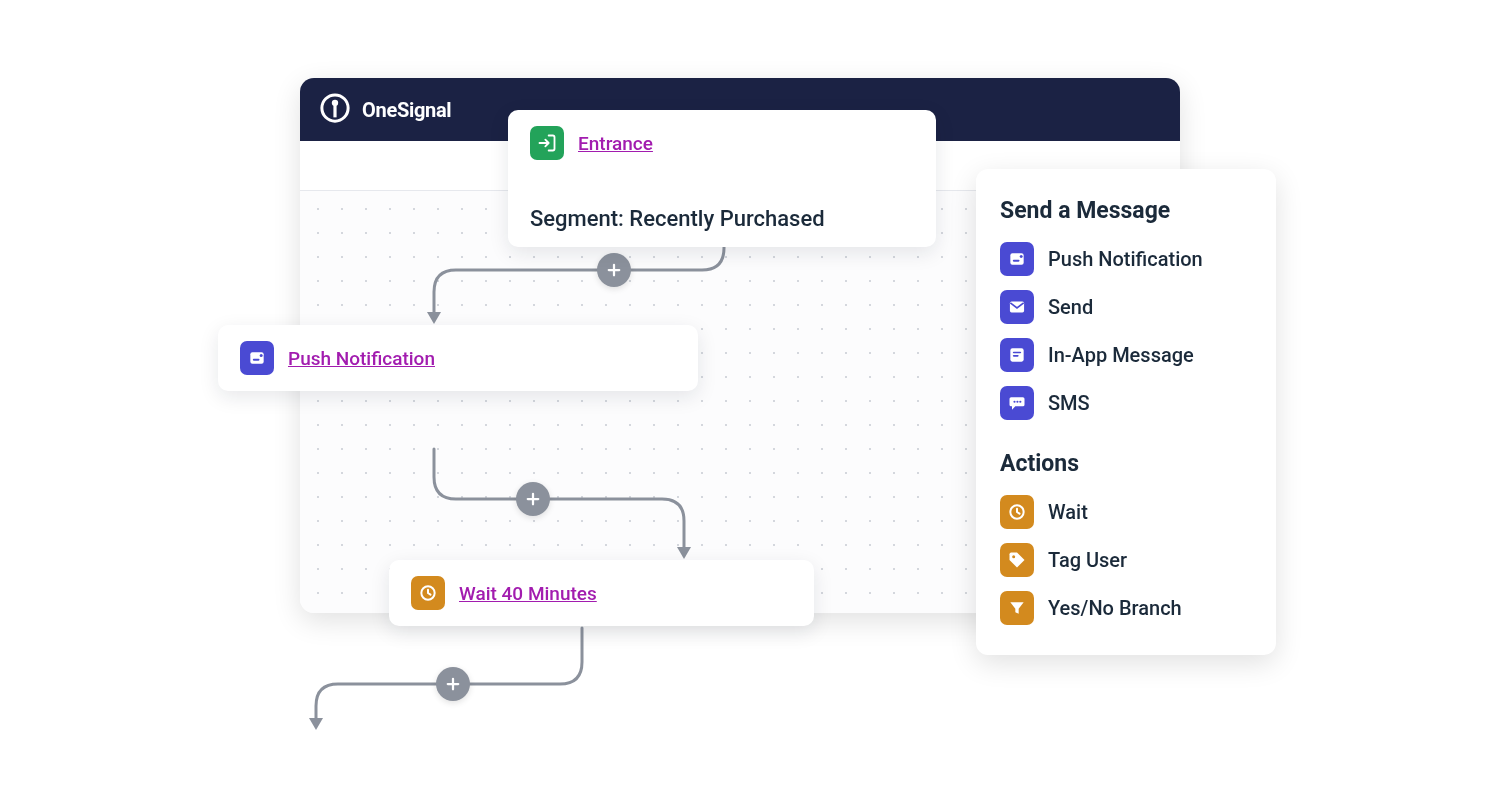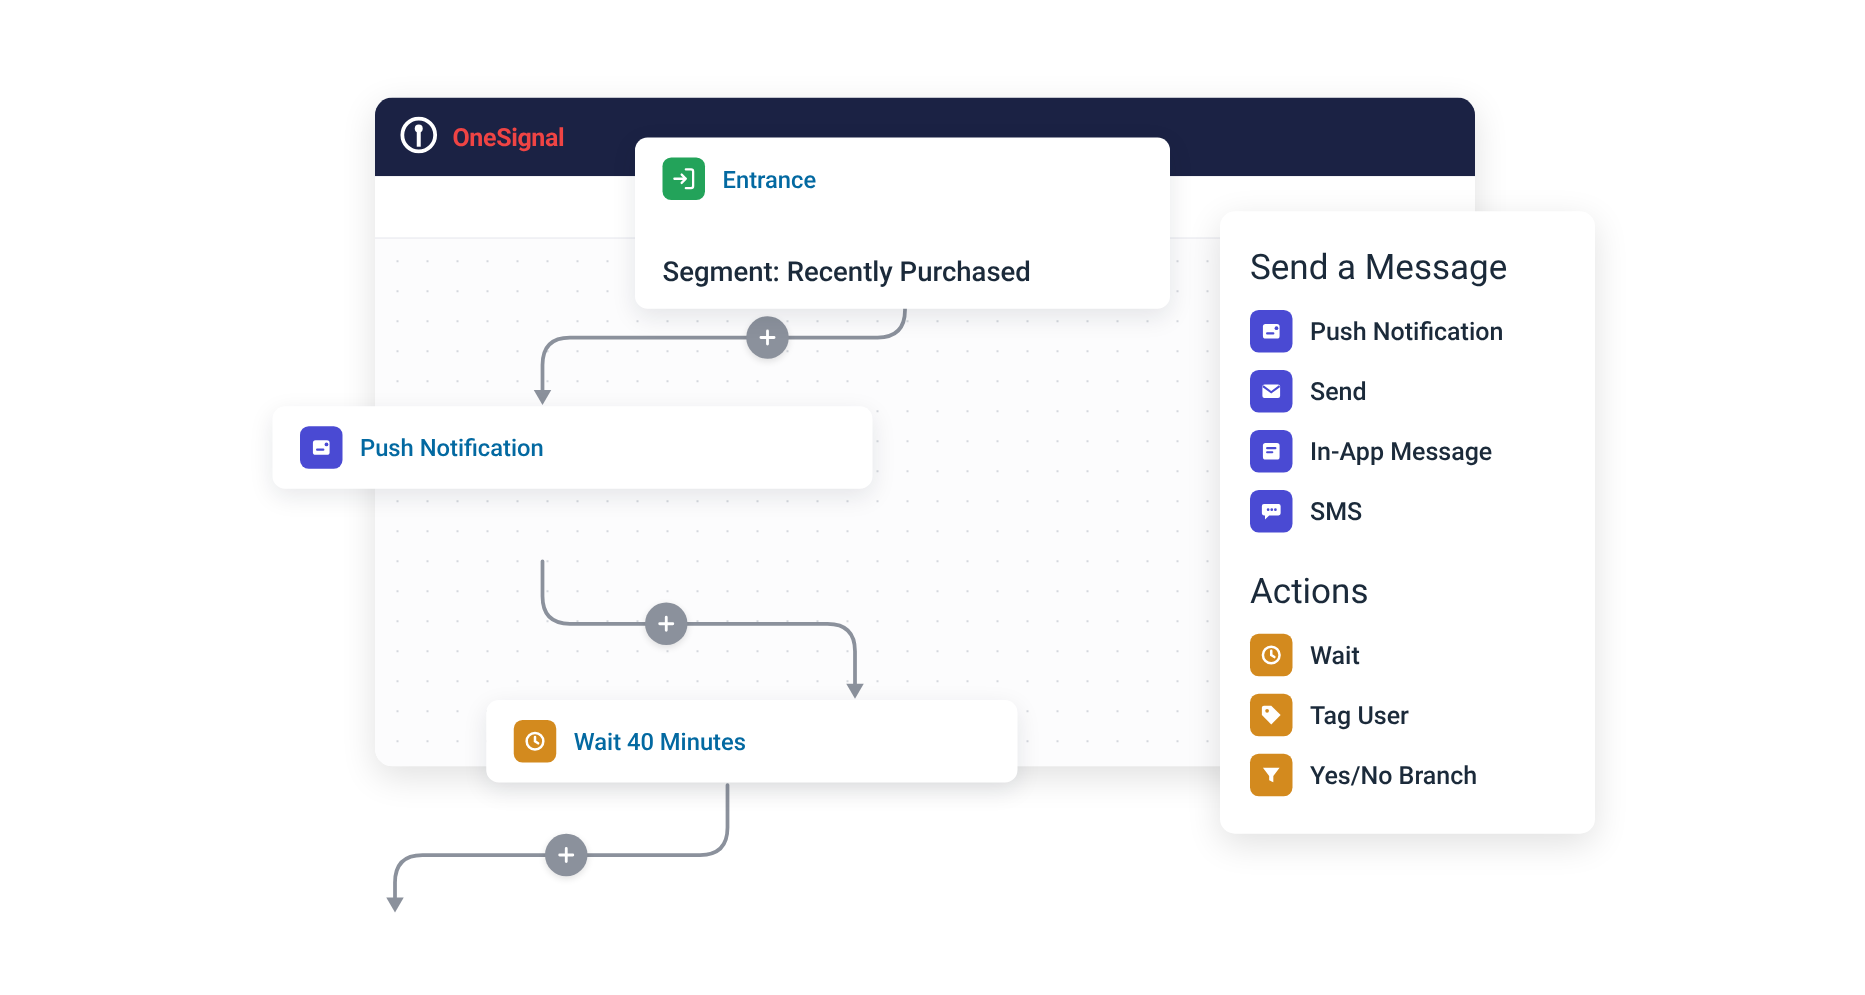--- a/index.html
+++ b/index.html
@@ -25,21 +25,21 @@
   .app-header {
     background: #1b2244;
     height: 63px;
     display: flex;
     align-items: center;
     padding-left: 20px;
     color: #fff;
     gap: 12px;
   }
   .logo-svg { width: 30px; height: 30px; }
-  .logo-text { color:#ef4444; font-size:20px; font-weight:700; letter-spacing:-0.3px; }
+  .logo-text { color:#ffffff; font-size:20px; font-weight:700; letter-spacing:-0.3px; }
   .app-subheader {
     background: #fff;
     height: 50px;
     border-bottom: 1px solid #e6e8ed;
   }
   .canvas {
     position: relative;
     height: calc(100% - 113px);
     background: #fcfcfd;
     background-image: radial-gradient(#d4d7dd 1.2px, transparent 1.2px);
@@ -53,23 +53,24 @@
     background: #fff;
     border-radius: 10px;
     box-shadow: 0 6px 20px rgba(20,25,50,0.10);
     padding: 16px 22px;
     display: flex;
     flex-direction: column;
     gap: 10px;
   }
   .node-row { display:flex; align-items:center; gap:14px; }
   .node-type {
-    color:#0369a1;
+    color:#a21caf;
     font-size:19px;
     font-weight:500;
+    text-decoration:underline;
   }
   .node-title {
     color:#1b2a3a;
     font-size:22px;
     font-weight:500;
     margin-top:36px;
   }
   .icon-box {
     width:34px; height:34px;
     border-radius:7px;
@@ -108,22 +109,22 @@
     left:976px;
     top:169px;
     width:300px;
     background:#fff;
     border-radius:12px;
     box-shadow:0 8px 28px rgba(0,0,0,0.12);
     padding:28px 24px 26px 24px;
   }
   .panel h3 {
     color:#1b2a3a;
-    font-size:28px;
-    font-weight:400;
+    font-size:23px;
+    font-weight:700;
     margin-bottom:18px;
   }
   .panel-list {
     display:flex; flex-direction:column; gap:14px;
     margin-bottom:30px;
   }
   .panel-list:last-child { margin-bottom:4px; }
   .panel-item {
     display:flex; align-items:center; gap:14px;
     cursor:pointer;

